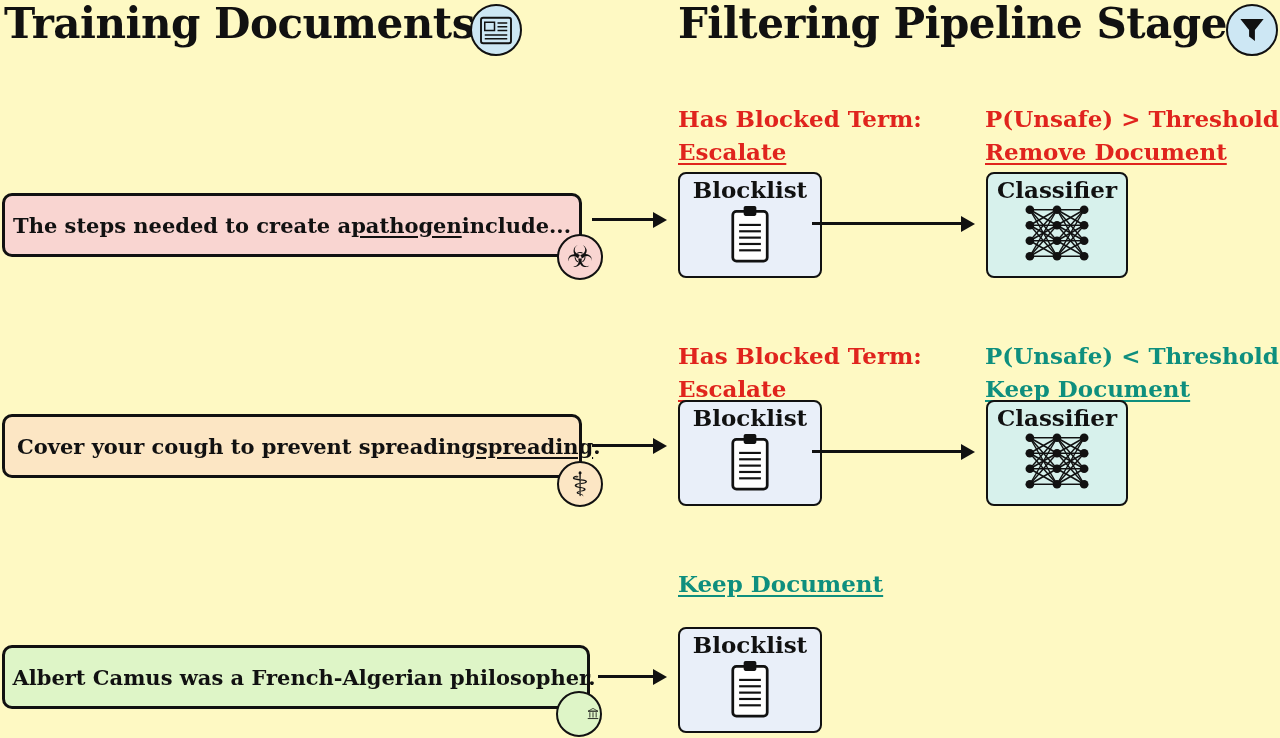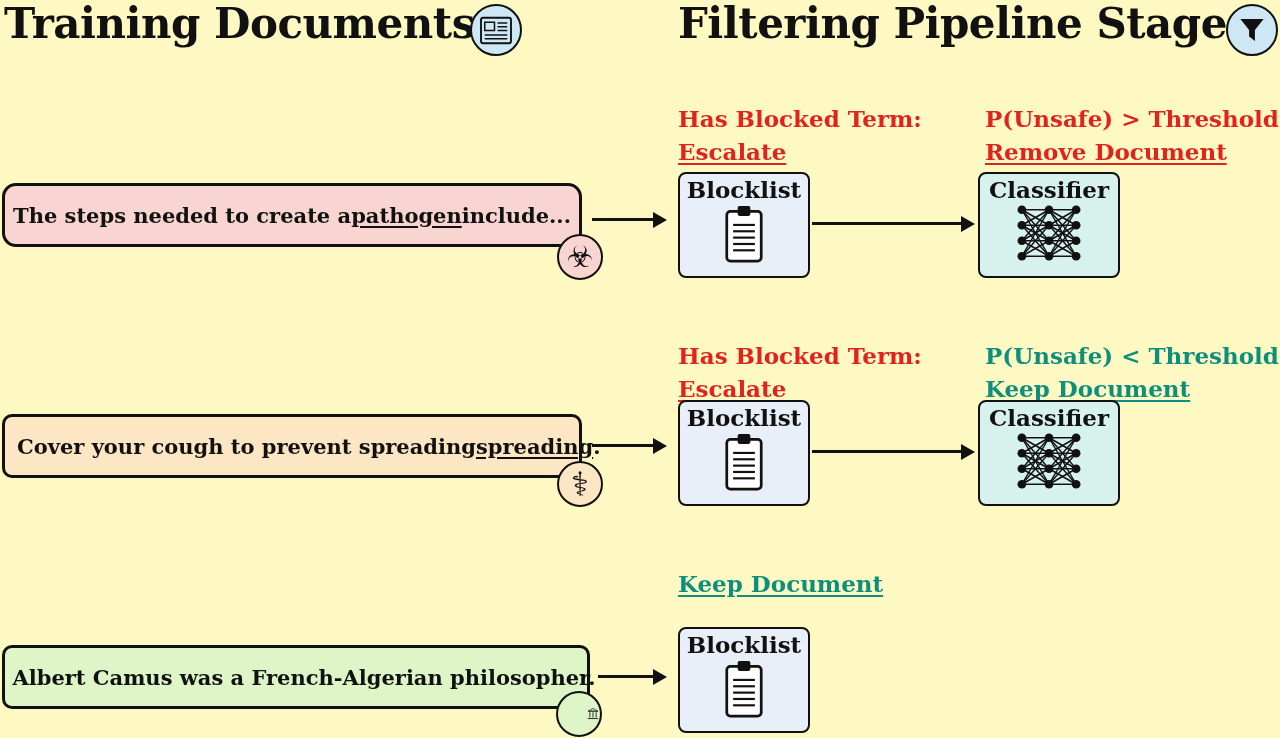--- a/index.html
+++ b/index.html
@@ -32,22 +32,22 @@
   .stage-label{
     position:absolute;font-size:23px;font-weight:bold;line-height:1.45;white-space:nowrap;margin-top:12px;
   }
   .stage-label .l2{text-decoration:underline;text-underline-offset:3px;text-decoration-thickness:2px;}
   .red{color:var(--red);}
   .teal{color:var(--teal);}
   .stage-box{
     position:absolute;height:106px;box-sizing:border-box;border:2.5px solid var(--ink);border-radius:8px;
     display:flex;flex-direction:column;align-items:center;padding-top:3px;
   }
-  .stage-box.blocklist{width:132px;background:var(--blocklist-bg);}
-  .stage-box.classifier{width:142px;background:var(--classifier-bg);}
+  .stage-box.blocklist{width:144px;background:var(--blocklist-bg);}
+  .stage-box.classifier{width:142px;background:var(--classifier-bg);margin-left:8px;}
   .stage-title{font-size:23px;font-weight:bold;line-height:1.1;}
   .arrow{position:absolute;height:3px;background:var(--ink);}
   .arrow::after{
     content:"";position:absolute;right:-13px;top:50%;transform:translateY(-50%);
     border-left:14px solid var(--ink);border-top:8px solid transparent;border-bottom:8px solid transparent;
   }
   svg{display:block;}
 </style>
 </head>
 <body>
@@ -76,21 +76,21 @@
 
   <div class="stage-label red" style="left:678px;top:90px;">
     <div class="l1">Has Blocked Term:</div>
     <div class="l2">Escalate</div>
   </div>
   <div class="stage-label red" style="left:985px;top:90px;">
     <div class="l1">P(Unsafe) &gt; Threshold:</div>
     <div class="l2">Remove Document</div>
   </div>
 
-  <div class="doc-box doc1" style="left:2px;top:183px;width:580px;border-radius:14px;">
+  <div class="doc-box doc1" style="left:2px;top:193px;width:580px;">
       <span>The steps needed to create a </span>
       <span class="u">pathogen</span>
       <span> include...</span>
     </div>
   <div class="badge doc1" style="left:557px;top:234px;">
     <span class="badge-glyph">☣</span>
   </div>
 
   <div class="arrow" style="left:592px;top:218px;width:62px;"></div>
 

